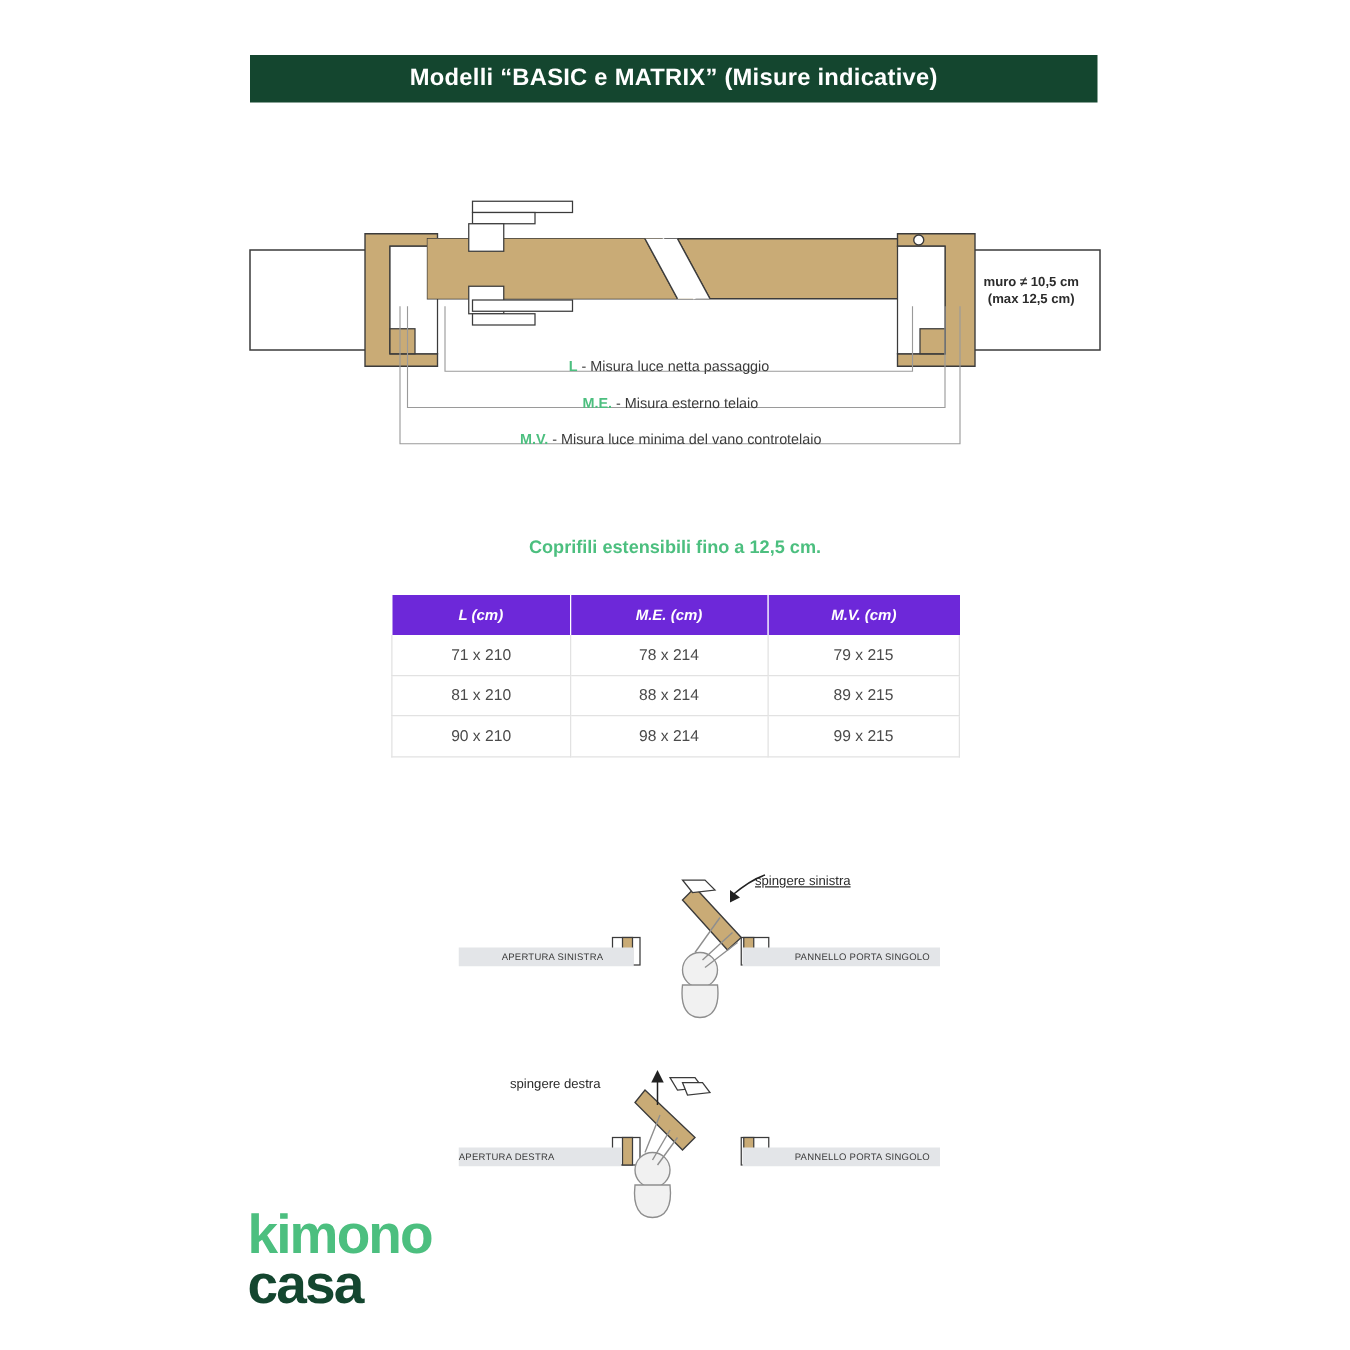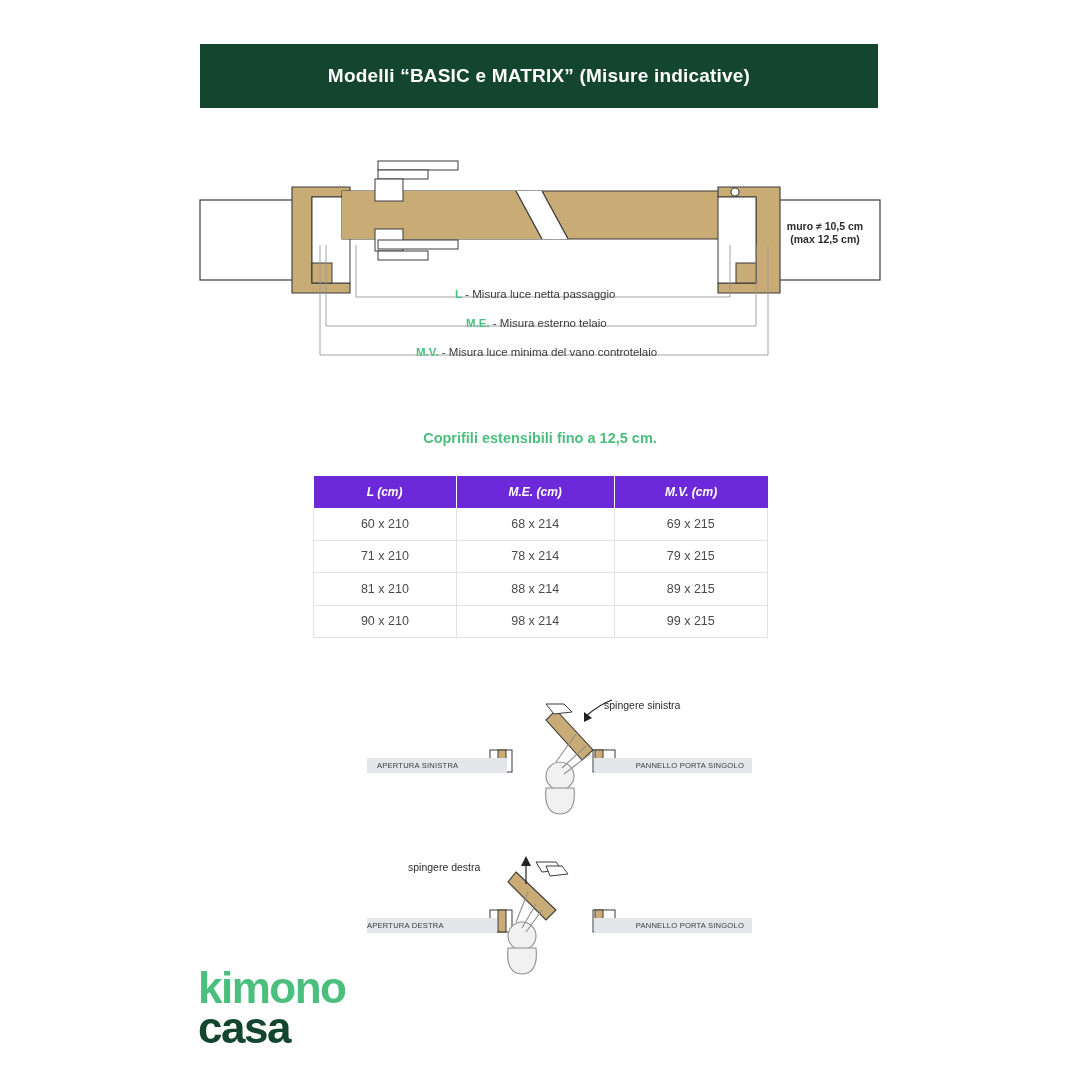--- a/index.html
+++ b/index.html
@@ -15,21 +15,21 @@
     position: relative;
     overflow: hidden;
   }
 
   
   .header-banner {
     position: absolute;
     left: 200px;
     top: 44px;
     width: 678px;
-    height: 64px;
+    height: 38px;
     background: #14462f;
     display: flex;
     align-items: center;
     justify-content: center;
     text-align: right;
   }
   .header-banner .title {
     color: #ffffff;
     font-size: 19px;
     font-weight: bold;
@@ -122,38 +122,38 @@
   .open-left  { left: 350px; top: 688px; }
   .open-right { left: 350px; top: 848px; }
   .open-diagram svg { display: block; }
 
   .push-label {
     position: absolute;
     font-size: 10.5px;
     color: #2b2b2b;
     white-space: nowrap;
   }
-  .push-left-lbl  { left: 604px; top: 699px; }
+  .push-left-lbl  { left: 604px; top: 699px; text-decoration: underline; }
   .push-right-lbl { left: 408px; top: 861px; }
 
   
   .bar {
     position: absolute;
     height: 15px;
     background: #e3e5e8;
     display: flex;
     align-items: center;
   }
   .bar span {
     font-size: 7.6px;
     color: #3b3b3b;
     letter-spacing: .2px;
     white-space: nowrap;
   }
-  .bar-left-a  { left: 367px; top: 758px; width: 130px; justify-content: flex-start; padding-left: 10px; }
+  .bar-left-a  { left: 367px; top: 758px; width: 130px; justify-content: center; padding-left: 10px; }
   .bar-right-a { left: 594px; top: 758px; width: 150px; justify-content: flex-end; padding-right: 8px; }
   .bar-left-b  { left: 367px; top: 918px; width: 130px; justify-content: flex-start; }
   .bar-right-b { left: 594px; top: 918px; width: 150px; justify-content: flex-end; padding-right: 8px; }
 
   
   .logo {
     position: absolute;
     left: 198px;
     top: 968px;
     line-height: .92;
@@ -237,25 +237,20 @@
 
 <table class="meas-table">
   <thead>
     <tr>
       <th>L (cm)</th>
       <th>M.E. (cm)</th>
       <th>M.V. (cm)</th>
     </tr>
   </thead>
   <tbody>
-    <tr>
-      <td>60 x 210</td>
-      <td>68 x 214</td>
-      <td>69 x 215</td>
-    </tr>
     <tr>
       <td>71 x 210</td>
       <td>78 x 214</td>
       <td>79 x 215</td>
     </tr>
     <tr>
       <td>81 x 210</td>
       <td>88 x 214</td>
       <td>89 x 215</td>
     </tr>

